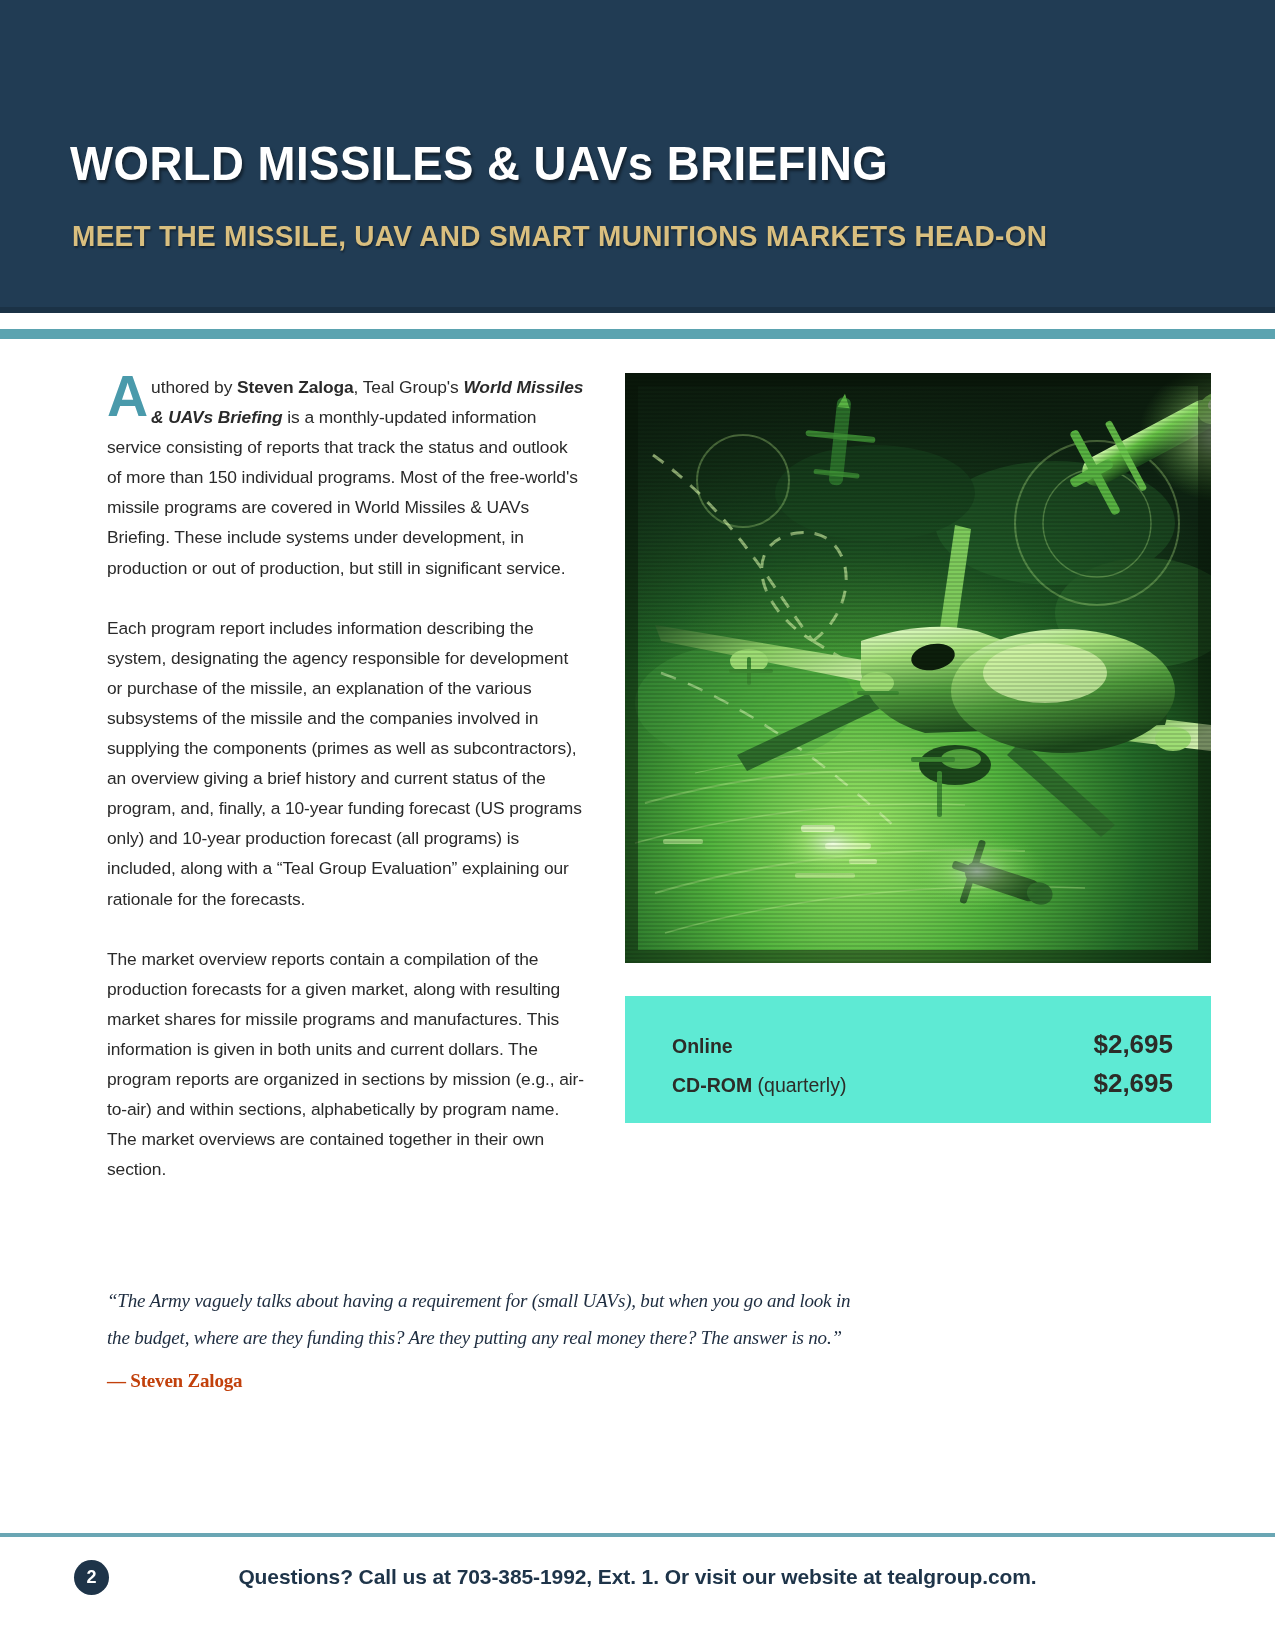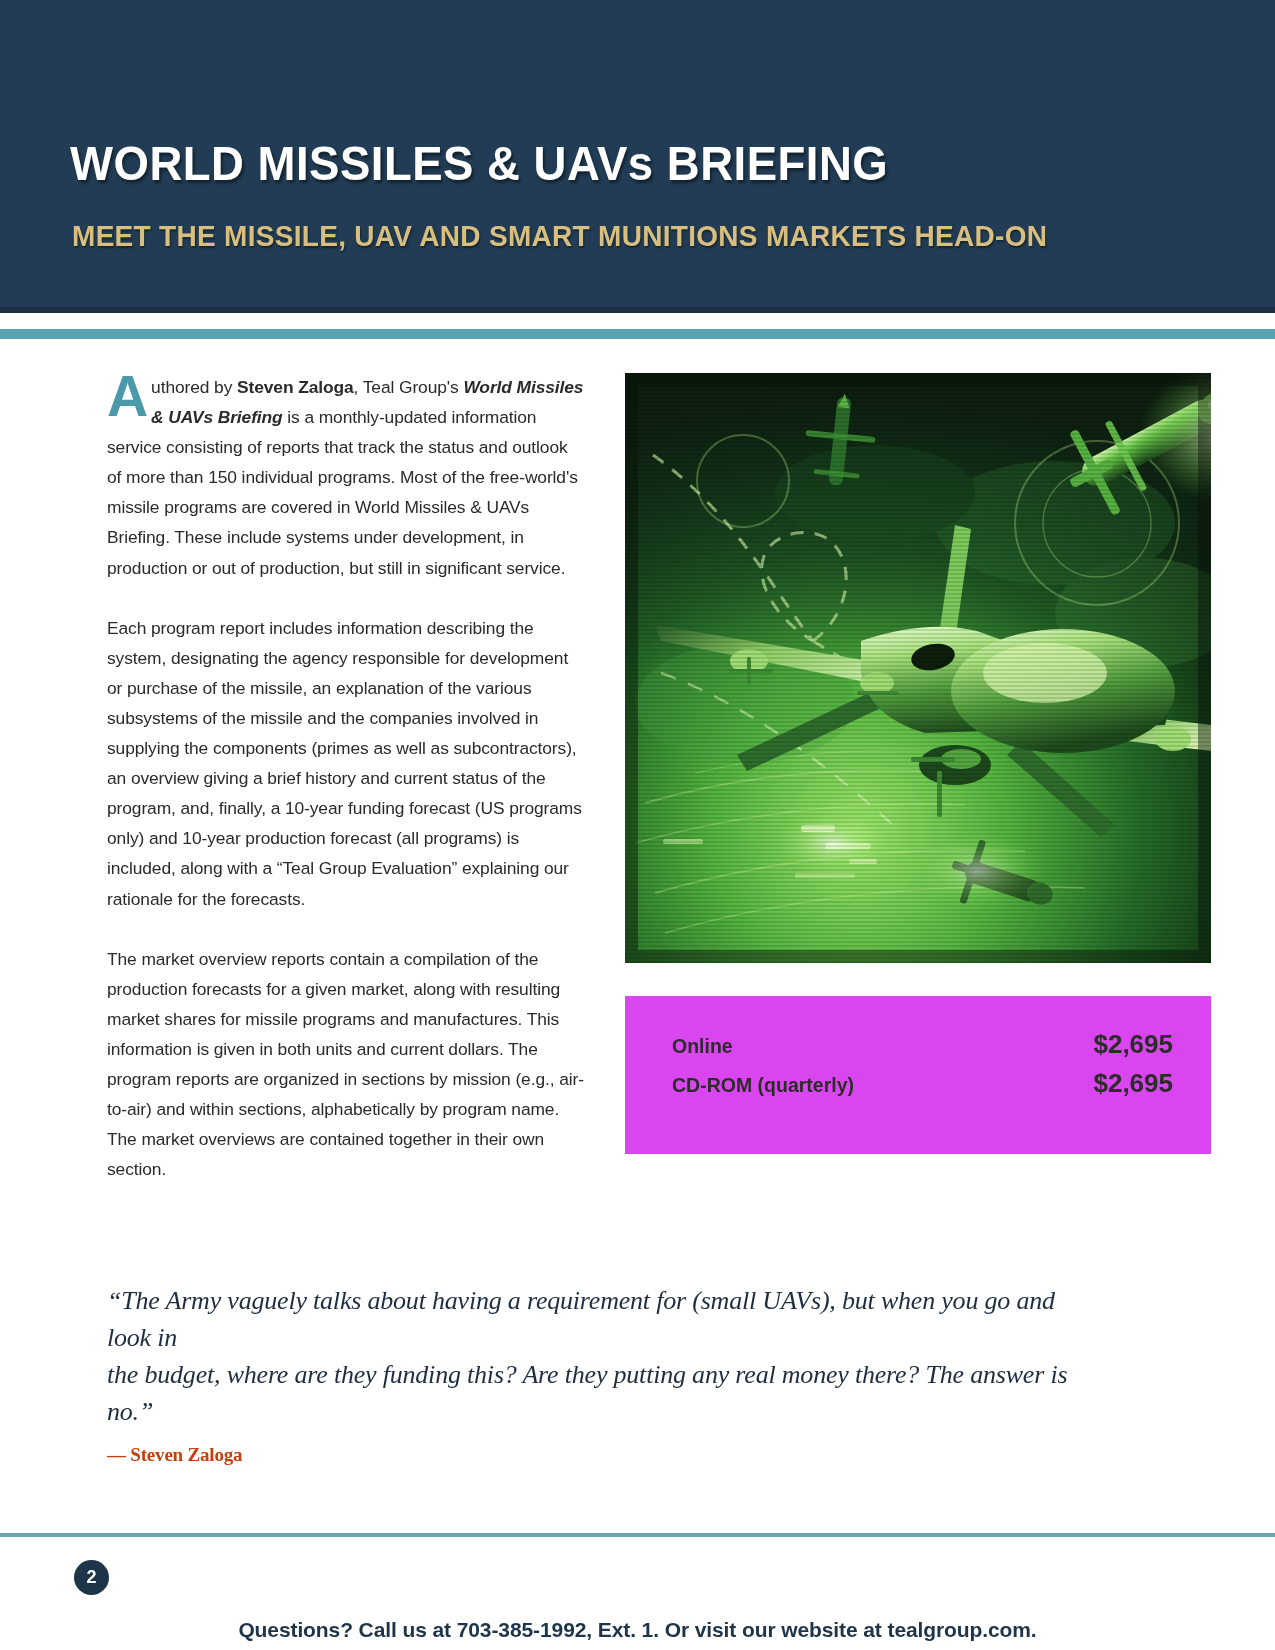--- a/index.html
+++ b/index.html
@@ -106,50 +106,50 @@
     background: #0b1a0c;
   }
   .hero-image svg { display: block; }
 
   
   .price-box {
     position: absolute;
     left: 625px;
     top: 996px;
     width: 586px;
-    height: 158px;
-    background: #d946ef;
+    height: 127px;
+    background: #5eead4;
   }
   .price-row {
     position: absolute;
     left: 47px;
     right: 38px;
     display: flex;
     justify-content: space-between;
     align-items: baseline;
     font-size: 19.5px;
     color: #2c2c28;
   }
   .price-row.r1 { top: 33px; }
   .price-row.r2 { top: 72px; }
   .price-label .b { font-weight: bold; }
-  .price-label .note { font-weight: bold; }
+  .price-label .note { font-weight: normal; }
   .price-value { font-weight: bold; font-size: 26px; }
 
   
   .quote-block {
     position: absolute;
     left: 107px;
     top: 1282px;
     width: 990px;
   }
   .quote-text {
     font-family: "Liberation Serif", serif;
     font-style: italic;
-    font-size: 26px;
+    font-size: 19px;
     line-height: 37px;
     color: #1e2d40;
     margin: 0;
     letter-spacing: -0.2px;
   }
   .quote-attrib {
     font-family: "Liberation Serif", serif;
     font-weight: bold;
     font-size: 19px;
     color: #c2410c;
@@ -177,21 +177,21 @@
     color: #ffffff;
     font-size: 18px;
     font-weight: bold;
     display: flex;
     align-items: center;
     justify-content: center;
   }
   .footer-text {
     position: absolute;
     left: 0;
-    top: 1618px;
+    top: 1565px;
     width: 1275px;
     text-align: center;
     font-size: 21px;
     font-weight: bold;
     color: #1e3449;
     letter-spacing: -0.1px;
   }
 </style>
 </head>
 <body>

